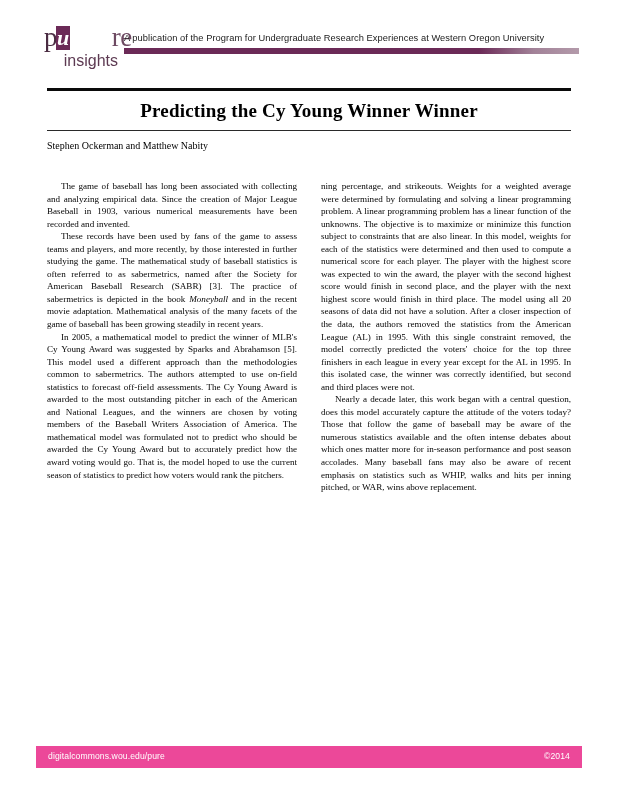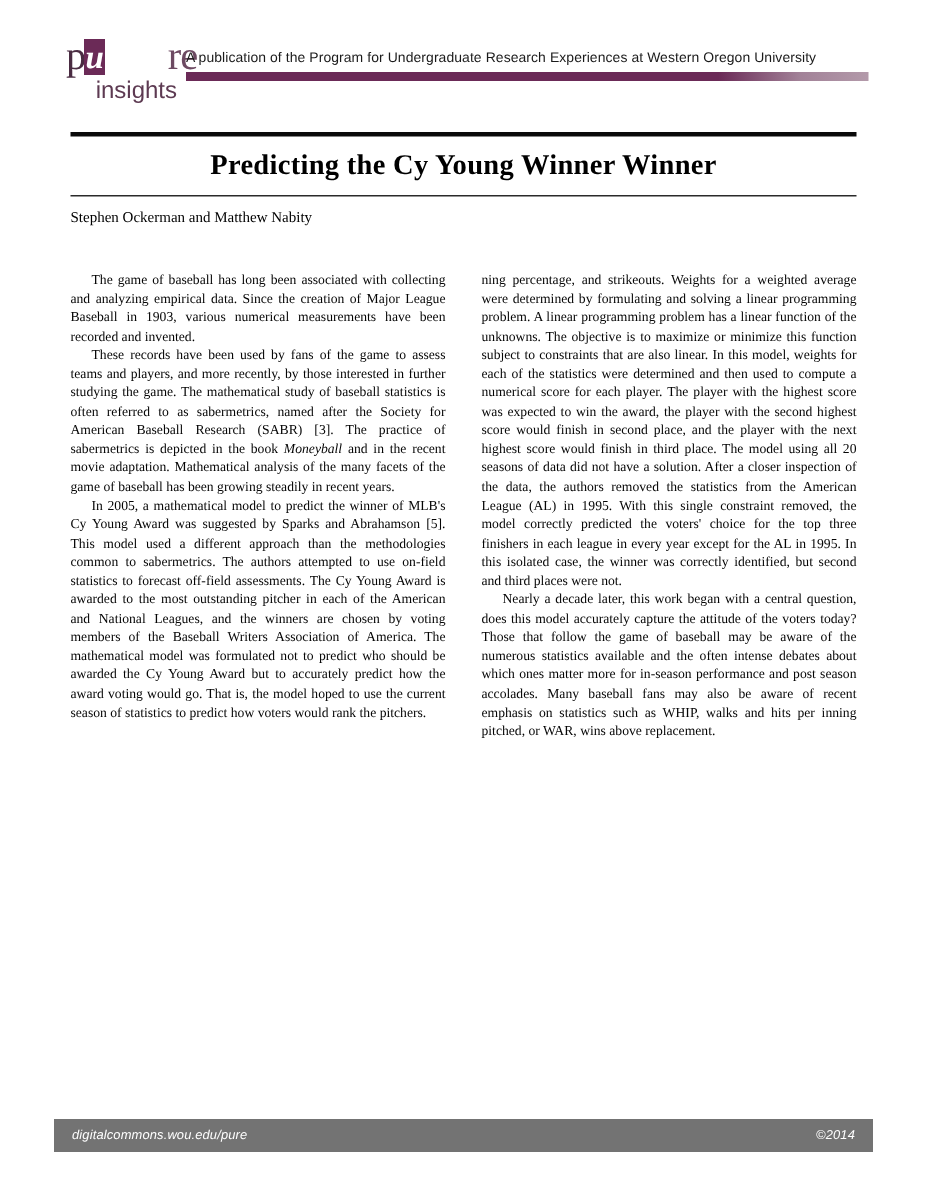--- a/index.html
+++ b/index.html
@@ -214,16 +214,16 @@
     <p>In 2005, a mathematical model to predict the winner of MLB's Cy Young Award was suggested by Sparks and Abrahamson [5]. This model used a different approach than the methodologies common to sabermetrics. The authors attempted to use on-field statistics to forecast off-field assessments. The Cy Young Award is awarded to the most outstanding pitcher in each of the American and National Leagues, and the winners are chosen by voting members of the Baseball Writers Association of America. The mathematical model was formulated not to predict who should be awarded the Cy Young Award but to accurately predict how the award voting would go. That is, the model hoped to use the current season of statistics to predict how voters would rank the pitchers.</p>
   </div>
 
   <div class="col">
     <p class="cont">ning percentage, and strikeouts. Weights for a weighted average were determined by formulating and solving a linear programming problem. A linear programming problem has a linear function of the unknowns. The objective is to maximize or minimize this function subject to constraints that are also linear. In this model, weights for each of the statistics were determined and then used to compute a numerical score for each player. The player with the highest score was expected to win the award, the player with the second highest score would finish in second place, and the player with the next highest score would finish in third place. The model using all 20 seasons of data did not have a solution. After a closer inspection of the data, the authors removed the statistics from the American League (AL) in 1995. With this single constraint removed, the model correctly predicted the voters' choice for the top three finishers in each league in every year except for the AL in 1995. In this isolated case, the winner was correctly identified, but second and third places were not.</p>
     <p>Nearly a decade later, this work began with a central question, does this model accurately capture the attitude of the voters today? Those that follow the game of baseball may be aware of the numerous statistics available and the often intense debates about which ones matter more for in-season performance and post season accolades. Many baseball fans may also be aware of recent emphasis on statistics such as WHIP, walks and hits per inning pitched, or WAR, wins above replacement.</p>
   </div>
 
 </div>
 
-<div class="footer-bar" style="background: #737373; font-style: italic;">
+<div class="footer-bar" style="background: #ec4899;">
   <span class="footer-left">digitalcommons.wou.edu/pure</span>
   <span class="footer-right">©2014</span>
 </div>
 
 </body></html>

